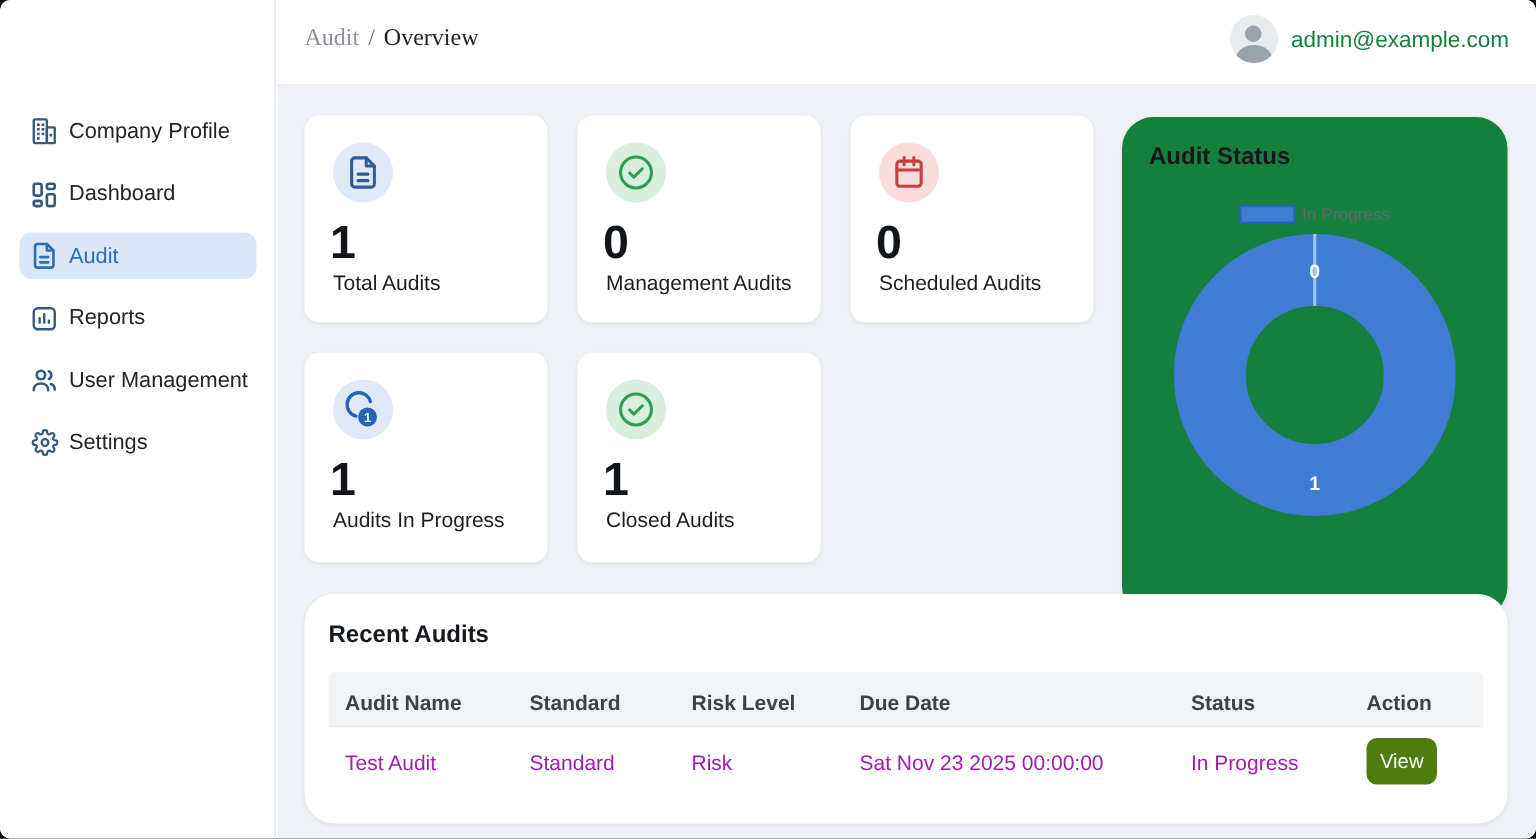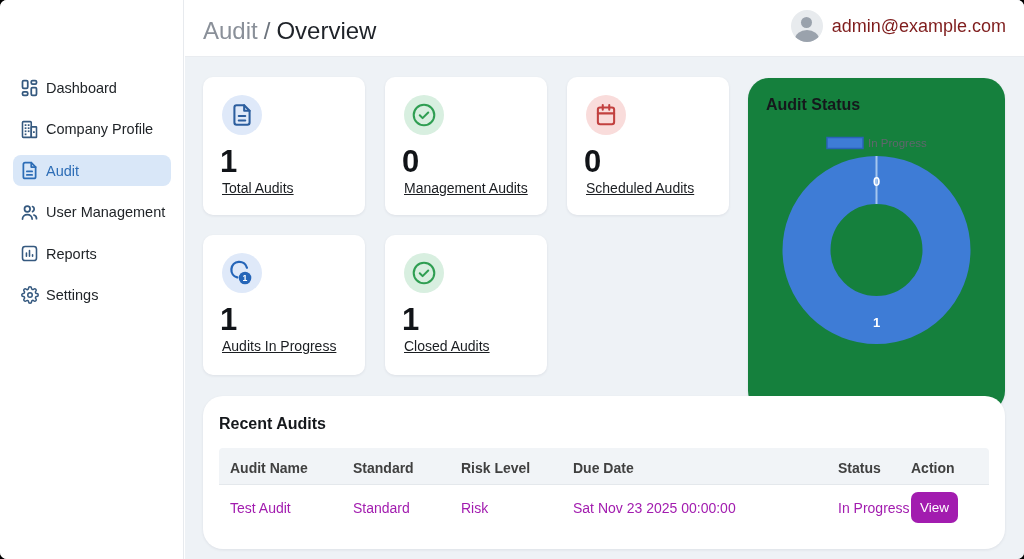--- a/index.html
+++ b/index.html
@@ -8,93 +8,93 @@
 
 .sidebar { position:absolute; left:0; top:0; bottom:0; width:184px; background:#fff; border-right:1px solid #e7eaee; z-index:5; }
 .menu { position:absolute; top:72px; left:13px; width:158px; }
 .item { height:31px; margin-bottom:10.5px; display:flex; align-items:center; padding-left:8px; border-radius:8px; color:#212529; font-size:14.5px; white-space:nowrap; }
 .item svg { width:21px; height:21px; margin-left:-2px; margin-right:6px; flex:none; }
 .item svg.sm { width:18px; height:18px; margin-left:0; margin-right:7px; }
 .item.active { background:#d9e7f8; color:#2d6db6; }
 
 .main { position:absolute; left:185px; top:0; right:0; bottom:0; background:#eef2f6; }
 header { position:absolute; top:0; left:0; right:0; height:57px; background:#fff; border-bottom:1px solid #e9ecf0; }
-.crumb { position:absolute; left:18px; top:17px; font-size:24px; color:#1f2329; }
+.crumb { position:absolute; left:18px; top:17px; font-size:16px; color:#1f2329;font-family:Liberation Serif, serif; }
 .crumb .muted { color:#8a9099; }
 .crumb .sep { color:#6c737c; padding:0 6px; }
 .user { position:absolute; right:18px; top:10px; height:32px; display:flex; align-items:center; }
 .avatar { width:32px; height:32px; border-radius:50%; background:#e8ebee; position:relative; overflow:hidden; margin-right:9px; }
 .avatar .head { position:absolute; left:10.5px; top:6.5px; width:11px; height:11px; border-radius:50%; background:#9aa2ac; }
 .avatar .body { position:absolute; left:4px; top:20px; width:24px; height:18px; border-radius:50%; background:#9aa2ac; }
-.user .email { font-size:18px; color:#7f1d1d; }
+.user .email { font-size:15px; color:#15803d; }
 
 .card { position:absolute; width:162px; height:138px; background:#fff; border-radius:10px; box-shadow:0 1px 3px rgba(20,30,55,.08); padding:18px 19px; }
 .c1 { left:18px; top:77px; }
 .c2 { left:200px; top:77px; }
 .c3 { left:382px; top:77px; }
 .c4 { left:18px; top:235px; height:140px; }
 .c5 { left:200px; top:235px; height:140px; }
 .icirc { width:40px; height:40px; border-radius:50%; display:flex; align-items:center; justify-content:center; }
 .icirc.blue { background:#dfe9f9; }
 .icirc.green { background:#d8efe0; }
 .icirc.red { background:#f9dcdb; }
 .num { font-size:31px; font-weight:700; color:#111418; margin-top:11px; margin-left:-2px; line-height:1; }
-.lbl { font-size:14px; color:#1a1d21; margin-top:3px;text-decoration:underline; }
+.lbl { font-size:14px; color:#1a1d21; margin-top:3px; }
 
 .panel { position:absolute; left:563px; top:78px; width:257px; height:334px; background:#15803d; border-radius:21px; box-shadow:0 1px 3px rgba(20,30,55,.08); }
 .panel h3 { position:absolute; left:18px; top:18px; font-size:16px; font-weight:700; color:#15181c; }
 
 .tcard { position:absolute; left:18px; top:396px; width:802px; height:153px; background:#fff; border-radius:20px; box-shadow:0 1px 3px rgba(20,30,55,.08); }
 .tcard h3 { position:absolute; left:16px; top:19px; font-size:16px; font-weight:700; color:#15181c; }
 .thead { position:absolute; left:16px; top:52px; width:770px; height:37px; background:#f1f4f7; border-bottom:1px solid #e4e8ec; border-radius:4px 4px 0 0; }
 .th { position:absolute; top:64px; font-size:14px; font-weight:700; color:#404040; }
 .td { position:absolute; top:104px; font-size:14px; color:#a21caf; }
-.col1 { left:27px; } .col2 { left:150px; } .col3 { left:258px; } .col4 { left:370px; } .col5 { left:591px;margin-left:44px; } .col6 { left:708px; }
-.viewbtn { position:absolute; left:708px; top:96px; width:47px; height:31px; background:#a21caf; border-radius:7px; color:#fff; font-size:13.5px; display:flex; align-items:center; justify-content:center; }
+.col1 { left:27px; } .col2 { left:150px; } .col3 { left:258px; } .col4 { left:370px; } .col5 { left:591px; } .col6 { left:708px; }
+.viewbtn { position:absolute; left:708px; top:96px; width:47px; height:31px; background:#4d7c0f; border-radius:7px; color:#fff; font-size:13.5px; display:flex; align-items:center; justify-content:center; }
 </style>
 </head>
 <body>
 <div class="window">
   <aside class="sidebar">
     <nav class="menu">
-      <div class="item"><svg viewBox="0 0 24 24" fill="none" stroke="#35597f" stroke-width="2" stroke-linecap="round" stroke-linejoin="round">
-            <rect x="4" y="4" width="6" height="9" rx="1.5"></rect>
-            <rect x="4" y="17" width="6" height="4" rx="1.5"></rect>
-            <rect x="14" y="4" width="6" height="4" rx="1.5"></rect>
-            <rect x="14" y="12" width="6" height="9" rx="1.5"></rect>
-          </svg>Dashboard</div>
       <div class="item"><svg viewBox="0 0 24 24" fill="none" stroke="#35597f" stroke-width="1.8" stroke-linejoin="round">
             <rect x="4" y="3" width="10" height="18" rx="1"></rect>
             <rect x="14" y="9" width="6" height="12" rx="0.5"></rect>
             <g fill="#35597f" stroke="none">
               <rect x="6.5" y="6" width="2" height="2"></rect>
               <rect x="10" y="6" width="2" height="2"></rect>
               <rect x="6.5" y="9.5" width="2" height="2"></rect>
               <rect x="10" y="9.5" width="2" height="2"></rect>
               <rect x="6.5" y="13" width="2" height="2"></rect>
               <rect x="10" y="13" width="2" height="2"></rect>
               <rect x="6.5" y="16.5" width="2" height="2"></rect>
               <rect x="16" y="14" width="2" height="2"></rect>
             </g>
           </svg>Company Profile</div>
+      <div class="item"><svg viewBox="0 0 24 24" fill="none" stroke="#35597f" stroke-width="2" stroke-linecap="round" stroke-linejoin="round">
+            <rect x="4" y="4" width="6" height="9" rx="1.5"></rect>
+            <rect x="4" y="17" width="6" height="4" rx="1.5"></rect>
+            <rect x="14" y="4" width="6" height="4" rx="1.5"></rect>
+            <rect x="14" y="12" width="6" height="9" rx="1.5"></rect>
+          </svg>Dashboard</div>
       <div class="item active"><svg viewBox="0 0 24 24" fill="none" stroke="#2d6db6" stroke-width="2" stroke-linecap="round" stroke-linejoin="round">
             <path d="M14 3H7a2 2 0 0 0-2 2v14a2 2 0 0 0 2 2h10a2 2 0 0 0 2-2V8z"></path>
             <path d="M14 3v5h5"></path>
             <path d="M9 13h6M9 17h6"></path>
           </svg>Audit</div>
+      <div class="item"><svg viewBox="0 0 24 24" fill="none" stroke="#35597f" stroke-width="1.8" stroke-linecap="round" stroke-linejoin="round">
+            <rect x="4" y="4" width="16" height="16" rx="3"></rect>
+            <path d="M8.5 15v-3.5M12 15V8.5M15.5 15v-1.5"></path>
+          </svg>Reports</div>
       <div class="item"><svg viewBox="0 0 24 24" fill="none" stroke="#35597f" stroke-width="2" stroke-linecap="round" stroke-linejoin="round">
             <circle cx="9.5" cy="8" r="3.2"></circle>
             <path d="M4 19.5c0-3 2.4-5 5.5-5s5.5 2 5.5 5"></path>
             <path d="M15.5 5.2a3.2 3.2 0 0 1 0 5.8"></path>
             <path d="M17 14.9c1.9.6 3 2.2 3 4.1"></path>
           </svg>User Management</div>
-      <div class="item"><svg viewBox="0 0 24 24" fill="none" stroke="#35597f" stroke-width="1.8" stroke-linecap="round" stroke-linejoin="round">
-            <rect x="4" y="4" width="16" height="16" rx="3"></rect>
-            <path d="M8.5 15v-3.5M12 15V8.5M15.5 15v-1.5"></path>
-          </svg>Reports</div>
       <div class="item"><svg class="sm" viewBox="0 0 24 24" fill="none" stroke="#35597f" stroke-width="2" stroke-linecap="round" stroke-linejoin="round">
             <circle cx="12" cy="12" r="3"></circle>
             <path d="M19.4 15a1.65 1.65 0 0 0 .33 1.82l.06.06a2 2 0 0 1 0 2.83 2 2 0 0 1-2.83 0l-.06-.06a1.65 1.65 0 0 0-1.82-.33 1.65 1.65 0 0 0-1 1.51V21a2 2 0 0 1-2 2 2 2 0 0 1-2-2v-.09A1.65 1.65 0 0 0 9 19.4a1.65 1.65 0 0 0-1.82.33l-.06.06a2 2 0 0 1-2.83 0 2 2 0 0 1 0-2.83l.06-.06a1.65 1.65 0 0 0 .33-1.82 1.65 1.65 0 0 0-1.51-1H3a2 2 0 0 1-2-2 2 2 0 0 1 2-2h.09A1.65 1.65 0 0 0 4.6 9a1.65 1.65 0 0 0-.33-1.82l-.06-.06a2 2 0 0 1 0-2.83 2 2 0 0 1 2.83 0l.06.06a1.65 1.65 0 0 0 1.82.33H9a1.65 1.65 0 0 0 1-1.51V3a2 2 0 0 1 2-2 2 2 0 0 1 2 2v.09a1.65 1.65 0 0 0 1 1.51 1.65 1.65 0 0 0 1.82-.33l.06-.06a2 2 0 0 1 2.83 0 2 2 0 0 1 0 2.83l-.06.06a1.65 1.65 0 0 0-.33 1.82V9a1.65 1.65 0 0 0 1.51 1H21a2 2 0 0 1 2 2 2 2 0 0 1-2 2h-.09a1.65 1.65 0 0 0-1.51 1z"></path>
           </svg>Settings</div>
     </nav>
   </aside>
   <div class="main">
     <header>
       <div class="crumb"><span class="muted">Audit</span><span class="sep">/</span><span>Overview</span></div>
       <div class="user">

